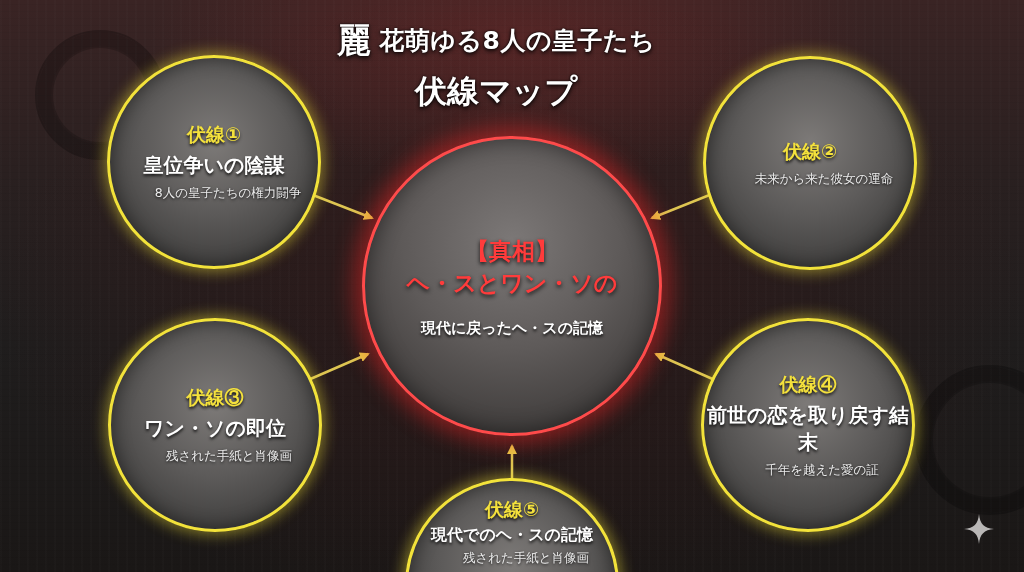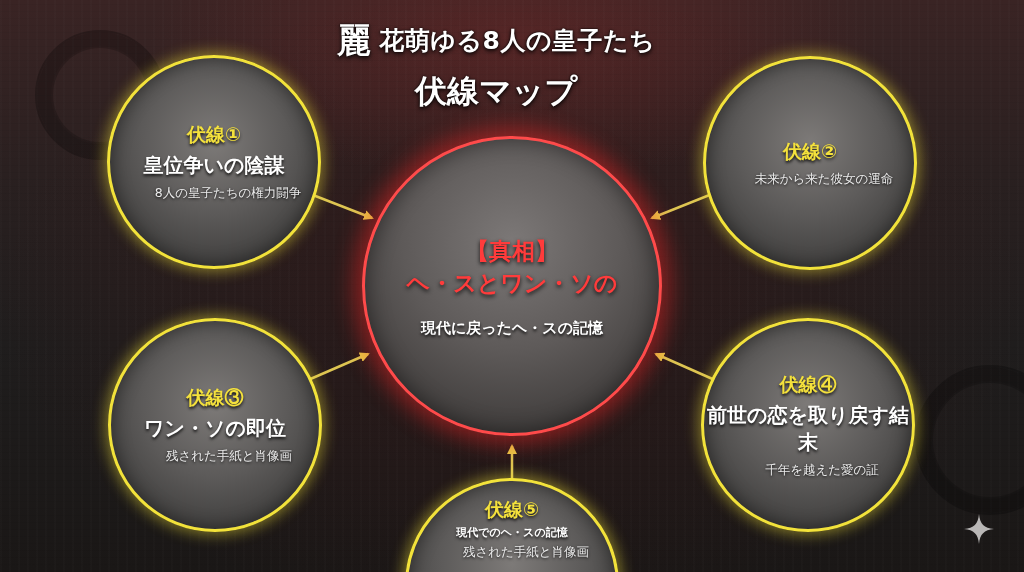--- a/index.html
+++ b/index.html
@@ -129,19 +129,19 @@
 </div>
 
 <div class="node yellow" style="left:701px;top:318px;font-family:Liberation Serif, serif;">
   <div class="label">伏線④</div>
   <div class="heading">前世の恋を取り戻す結末</div>
   <div class="sub">千年を越えた愛の証</div>
 </div>
 
 <div class="node yellow" style="left:405px;top:478px;justify-content:flex-start;padding-top:16px;">
   <div class="label">伏線⑤</div>
-  <div class="heading" style="font-size:11px;margin-top:2px;">現代でのヘ・スの記憶</div>
+  <div class="heading" style="font-size:16px;margin-top:2px;">現代でのヘ・スの記憶</div>
   <div class="sub" style="margin-top:4px;">残された手紙と肖像画</div>
 </div>
 
 <svg class="sparkle" viewBox="0 0 32 32">
   <path d="M16 1 C17 11 21 15 31 16 C21 17 17 21 16 31 C15 21 11 17 1 16 C11 15 15 11 16 1 Z" fill="#b9b7b6"></path>
 </svg>
 
 </body></html>

